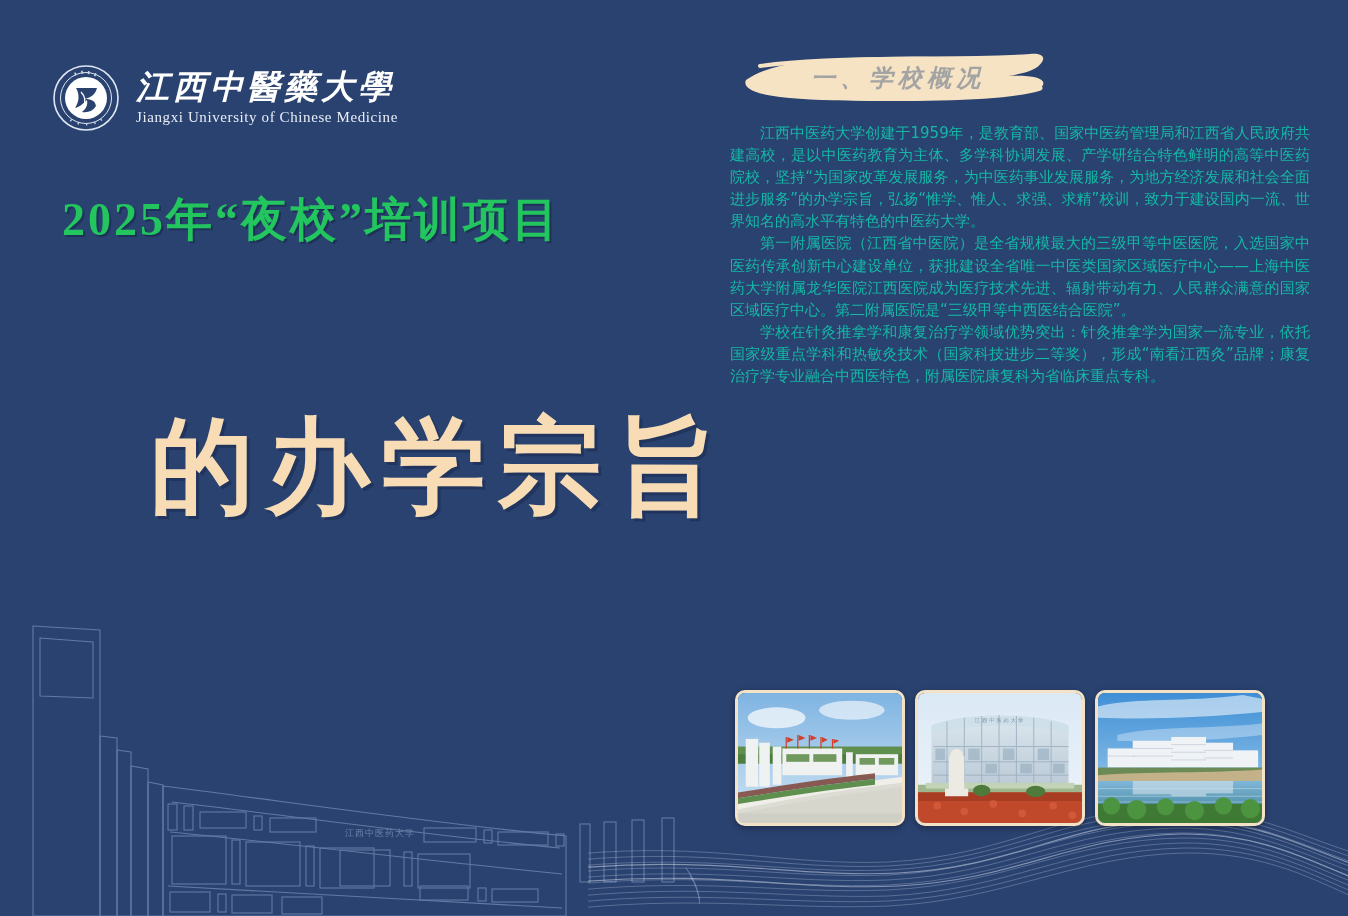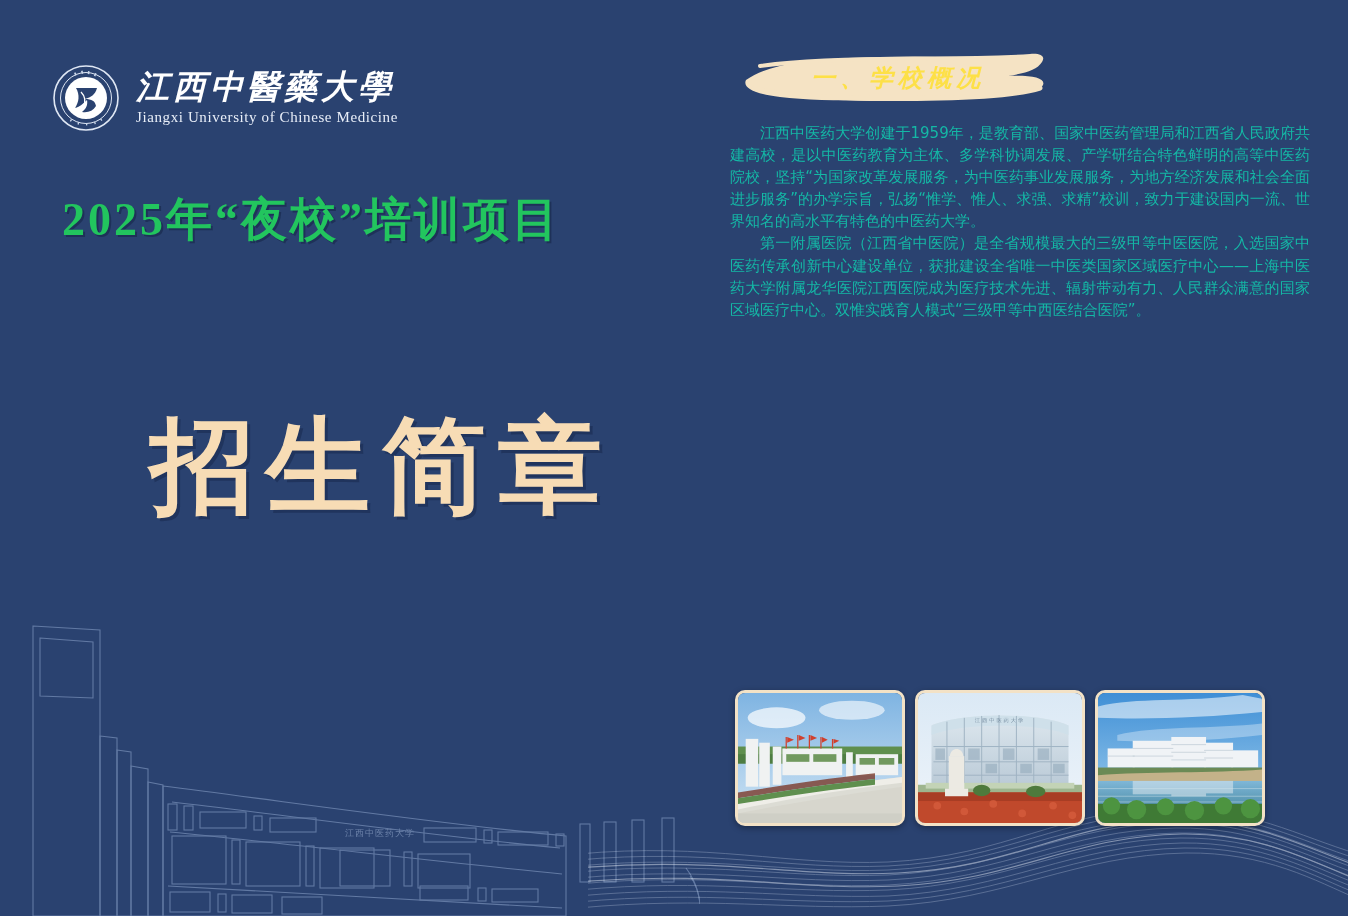--- a/index.html
+++ b/index.html
@@ -54,21 +54,21 @@
 
   
   .right-col{position:absolute;left:700px;top:0;width:648px;height:916px;}
 
   .section-banner{position:absolute;left:40px;top:52px;width:310px;height:52px;}
   .section-banner svg{position:absolute;inset:0;width:100%;height:100%;}
   .section-banner .banner-label{
     position:absolute;left:0;top:0;width:100%;height:100%;
     display:flex;align-items:center;justify-content:center;
     font-family:"Liberation Serif","DejaVu Serif",serif;
-    font-weight:700;font-style:italic;font-size:24px;color:#fde047;
+    font-weight:700;font-style:italic;font-size:24px;color:#a3a3a3;
     letter-spacing:5px;padding-left:6px;box-sizing:border-box;
   }
 
   .body-copy{
     position:absolute;left:30px;top:122px;width:580px;
     color:#14b8a6;font-size:15px;line-height:22.1px;
     text-align:justify;text-justify:inter-ideograph;
     font-family:"DejaVu Sans","Liberation Sans",sans-serif;
   }
   .body-copy p{margin:0;text-indent:2em;}
@@ -180,39 +180,40 @@
           </g>
         </svg>
       </div>
       <div class="brand-text">
         <div class="brand-cn">江西中醫藥大學</div>
         <div class="brand-en">Jiangxi University of  Chinese Medicine</div>
       </div>
     </div>
 
     <div class="headline">2025年“夜校”培训项目</div>
-    <div class="bigtitle">招生简章</div>
+    <div class="bigtitle">的办学宗旨</div>
   </div>
 
   <div class="right-col">
 
     <div class="section-banner">
       <svg viewBox="0 0 310 52" preserveAspectRatio="none">
         <path d="M6 28 C26 14 60 8 108 6 C168 3 236 6 290 2 C300 1 306 4 302 10
                  C297 18 286 21 268 24 C292 23 306 26 303 33 C300 40 270 44 228 46
                  C160 50 86 50 40 45 C16 42 2 36 6 28 Z" fill="#f5e3c4"></path>
         <path d="M14 36 C44 45 120 48 200 46 C250 45 284 41 300 36" fill="none" stroke="#f5e3c4" stroke-width="5" stroke-linecap="round"></path>
         <path d="M20 14 C60 8 140 6 220 7" fill="none" stroke="#f5e3c4" stroke-width="4" stroke-linecap="round"></path>
       </svg>
       <div class="banner-label">一、学校概况</div>
     </div>
 
     <div class="body-copy">
       <p>江西中医药大学创建于1959年，是教育部、国家中医药管理局和江西省人民政府共建高校，是以中医药教育为主体、多学科协调发展、产学研结合特色鲜明的高等中医药院校，坚持“为国家改革发展服务，为中医药事业发展服务，为地方经济发展和社会全面进步服务”的办学宗旨，弘扬“惟学、惟人、求强、求精”校训，致力于建设国内一流、世界知名的高水平有特色的中医药大学。</p>
-      <p>第一附属医院（江西省中医院）是全省规模最大的三级甲等中医医院，入选国家中医药传承创新中心建设单位，获批建设全省唯一中医类国家区域医疗中心——上海中医药大学附属龙华医院江西医院成为医疗技术先进、辐射带动有力、人民群众满意的国家区域医疗中心。双惟实践育人模式“三级甲等中西医结合医院”。</p>
+      <p>第一附属医院（江西省中医院）是全省规模最大的三级甲等中医医院，入选国家中医药传承创新中心建设单位，获批建设全省唯一中医类国家区域医疗中心——上海中医药大学附属龙华医院江西医院成为医疗技术先进、辐射带动有力、人民群众满意的国家区域医疗中心。第二附属医院是“三级甲等中西医结合医院”。</p>
+      <p>学校在针灸推拿学和康复治疗学领域优势突出：针灸推拿学为国家一流专业，依托国家级重点学科和热敏灸技术（国家科技进步二等奖），形成“南看江西灸”品牌；康复治疗学专业融合中西医特色，附属医院康复科为省临床重点专科。</p>
     </div>
 
     <div class="photos">
 
       <div class="photo">
         <svg viewBox="0 0 170 136" preserveAspectRatio="none">
           <defs>
             <linearGradient id="sky1" x1="0" y1="0" x2="0" y2="1">
               <stop offset="0" stop-color="#7fb4e2"></stop>
                 <stop offset="1" stop-color="#cfe4f4"></stop>

